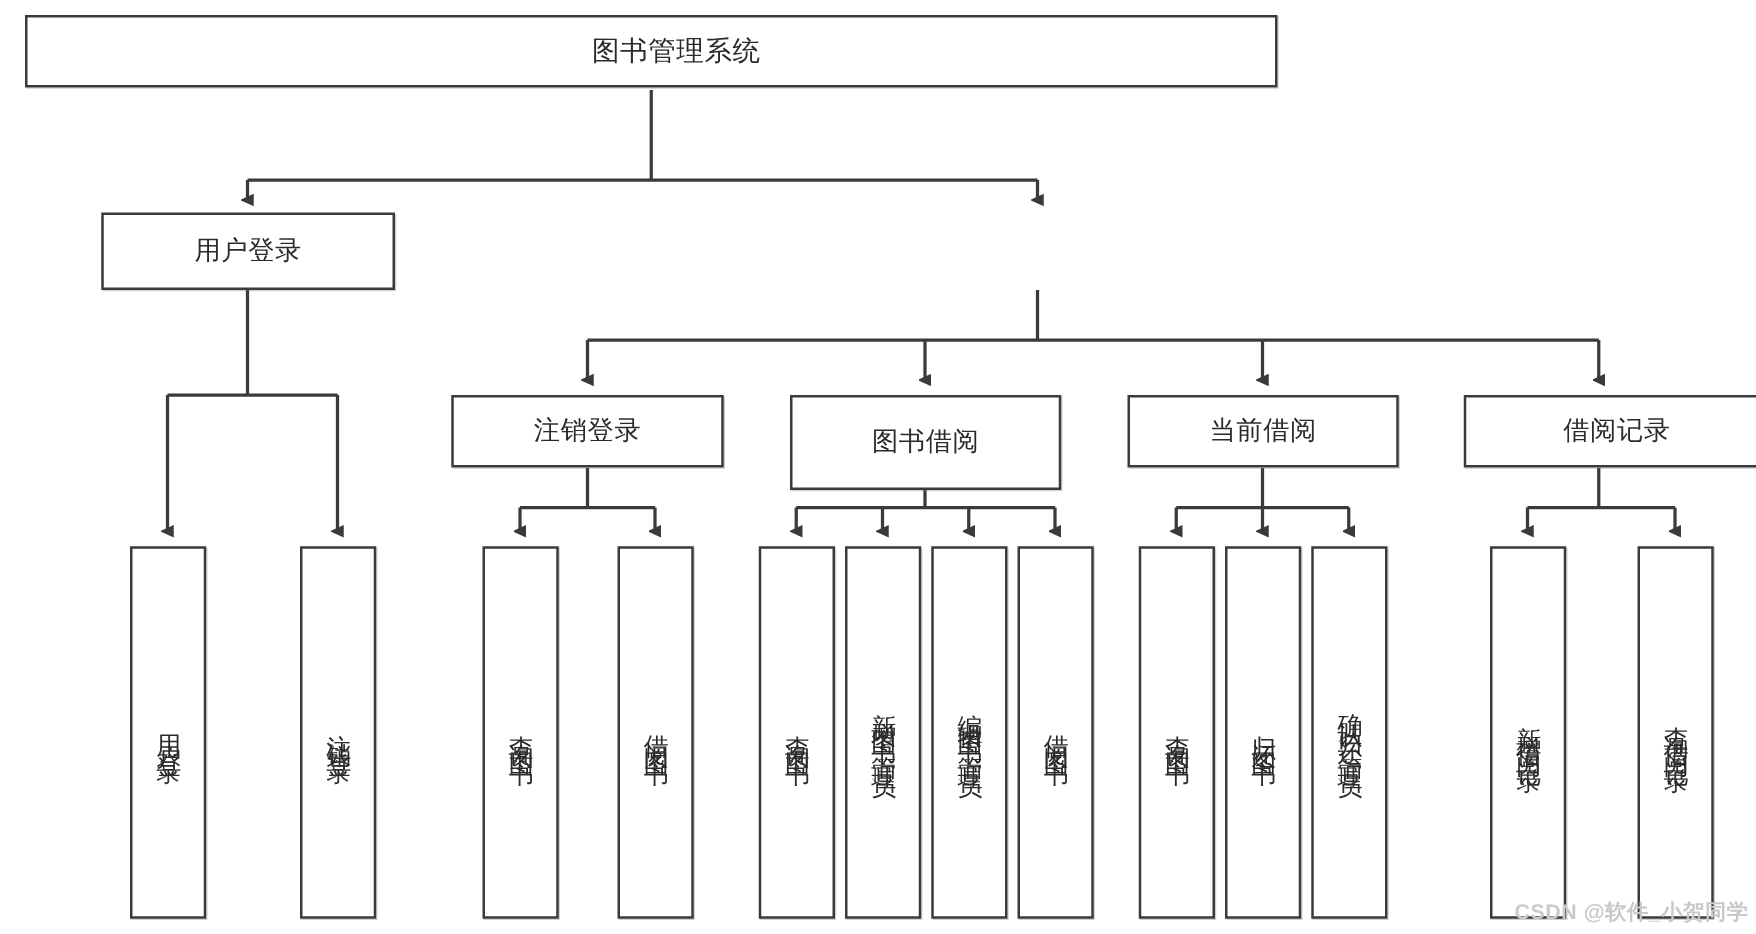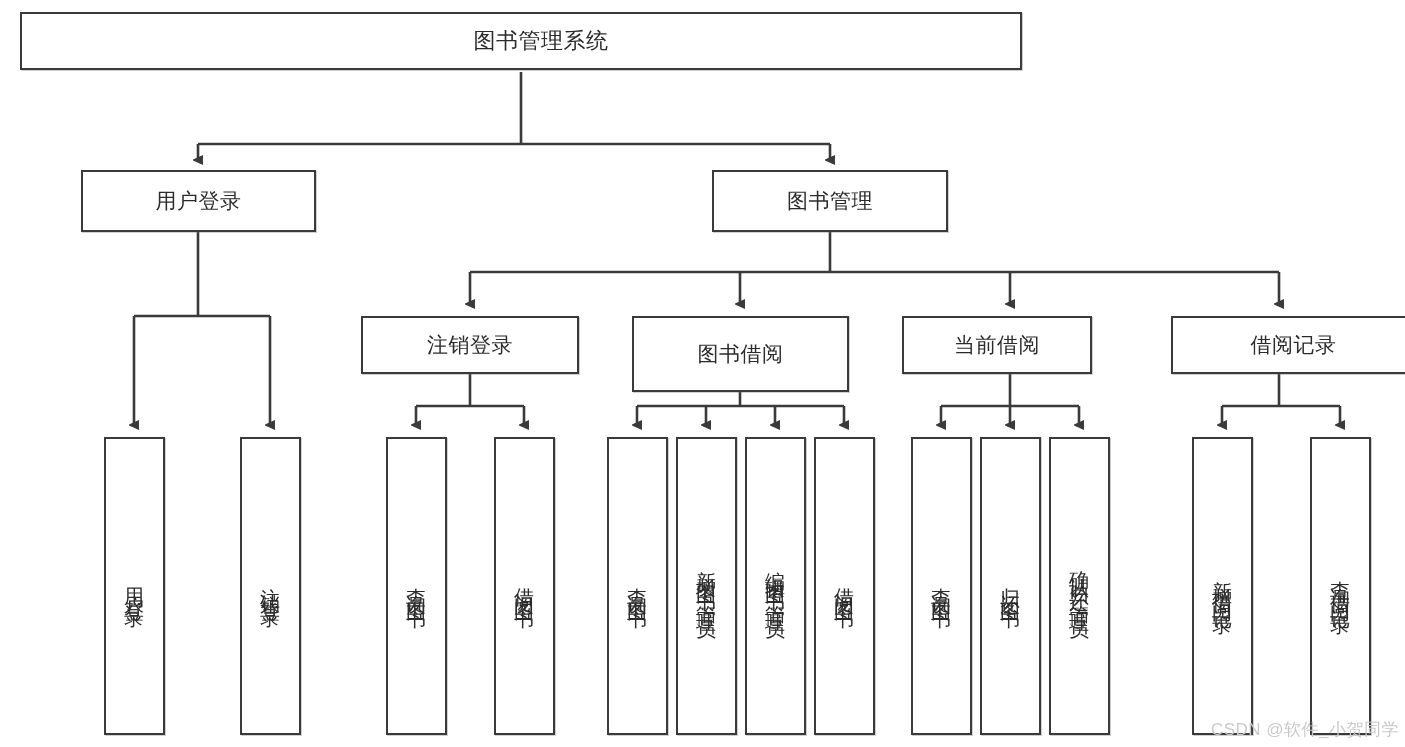--- a/index.html
+++ b/index.html
@@ -66,20 +66,21 @@
   }
   #watermark {
     position: absolute;
     right: 6px;
     bottom: 6px;
     font-size: 17px;
     color: #c9c9c9;
     letter-spacing: 0.5px;
     white-space: nowrap;
     user-select: none;
+    font-weight: bold;
   }
 </style>
 </head>
 <body>
 
 <div id="canvas">
 
   <svg id="connectors" viewBox="0 0 1405 747" xmlns="http://www.w3.org/2000/svg">
     <defs>
       <marker id="arrow" markerWidth="10" markerHeight="10" refX="5" refY="5" orient="auto" markerUnits="userSpaceOnUse">
@@ -135,31 +136,28 @@
     </g>
   </svg>
 
   <div class="node root horiz" style="left:20px; top:12px; width:1002px; height:58px;">
     <span class="label">图书管理系统</span>
   </div>
 
   <div class="node horiz" style="left:81px; top:170px; width:235px; height:62px;">
     <span class="label">用户登录</span>
   </div>
-  <div class="node horiz" style="left:712px; top:170px; width:236px; height:62px;">
-    <span class="label">图书管理</span>
-  </div>
 
   <div class="node horiz" style="left:361px; top:316px; width:218px; height:58px;">
     <span class="label">注销登录</span>
   </div>
   <div class="node horiz" style="left:632px; top:316px; width:217px; height:76px;">
     <span class="label">图书借阅</span>
   </div>
-  <div class="node horiz" style="left:902px; top:316px; width:190px; height:58px;">
+  <div class="node horiz" style="left:902px; top:316px; width:217px; height:58px;">
     <span class="label">当前借阅</span>
   </div>
   <div class="node horiz" style="left:1171px; top:316px; width:245px; height:58px;">
     <span class="label">借阅记录</span>
   </div>
 
   <div class="node vert" style="left:104px; top:437px; width:61px; height:298px;">
     <span class="label">用户登录</span>
   </div>
   <div class="node vert" style="left:240px; top:437px; width:61px; height:298px;">

